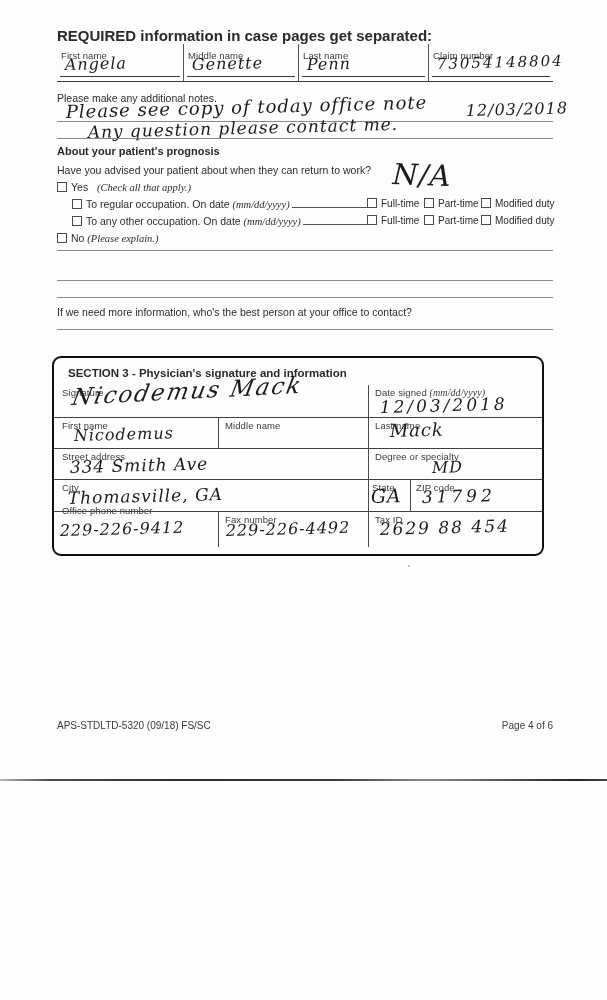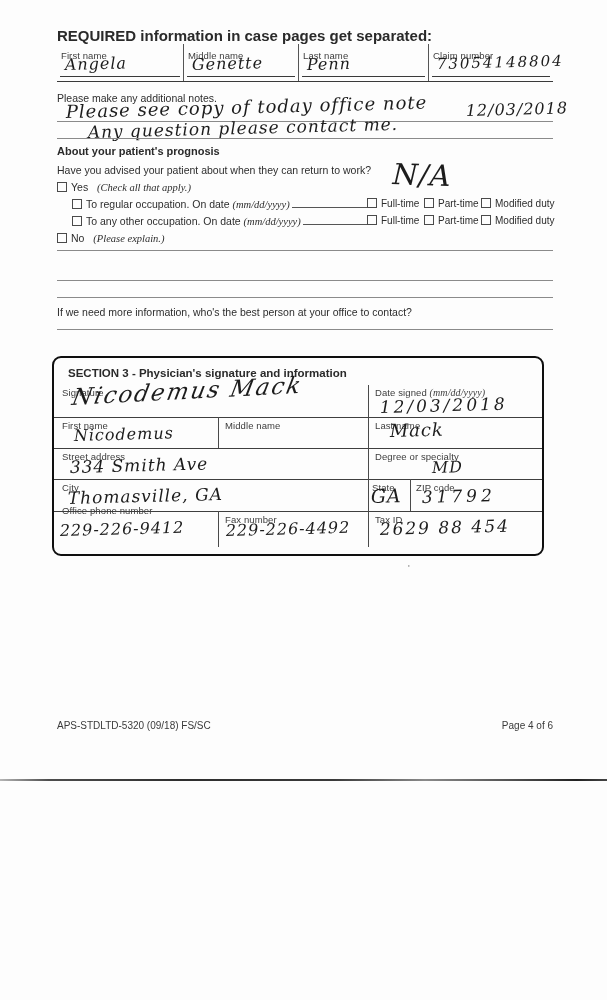--- a/index.html
+++ b/index.html
@@ -116,21 +116,21 @@
   <div class="abs txt" style="left:72px;top:215px;width:463px;">
     <span class="cb"></span><span>To any other occupation. On date</span>
     <span class="ser">(mm/dd/yyyy)</span><span class="dline" style="width:66px;"></span>
     <span class="duty" style="left:295px;"><span class="cb"></span><span>Full-time</span></span>
     <span class="duty" style="left:352px;"><span class="cb"></span><span>Part-time</span></span>
     <span class="duty" style="left:409px;"><span class="cb"></span><span>Modified duty</span></span>
   </div>
 
   <div class="abs txt" style="left:57px;top:232px;">
     <span class="cb"></span><span>No</span>
-    <span class="ser" style="margin-left:6px;">(Please explain.)</span>
+    <span class="ser" style="">(Please explain.)</span>
   </div>
 
   <div class="abs hrule" style="left:57px;top:250px;width:496px;"></div>
 
   <div class="abs hrule" style="left:57px;top:280px;width:496px;"></div>
   <div class="abs hrule" style="left:57px;top:297px;width:496px;"></div>
   <div class="abs txt" style="left:57px;top:306px;">If we need more information, who's the best person at your office to contact?</div>
   <div class="abs hrule" style="left:57px;top:329px;width:496px;"></div>
 
   <div class="abs s3box">

